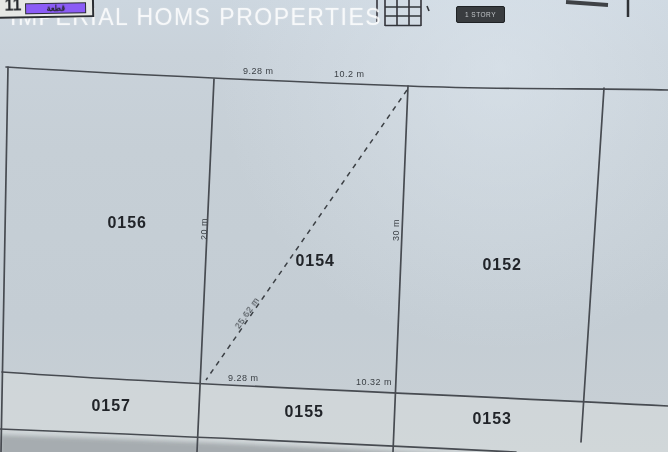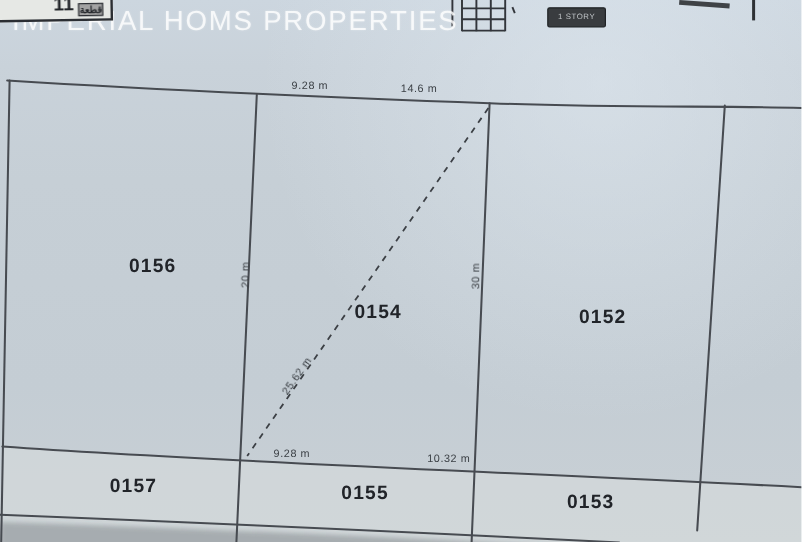--- a/index.html
+++ b/index.html
@@ -24,21 +24,21 @@
   .corner-stamp{
     left:-8px;top:-12px;width:102px;height:30px;
     background:#e6e8e5;border:2px solid #2b2e33;
     display:flex;align-items:flex-end;justify-content:flex-end;
     padding:2px 6px 2px 2px;box-sizing:border-box;
     transform:rotate(-1deg);
   }
   .corner-num{font-size:16px;font-weight:700;margin-right:4px;filter:blur(.3px);}
   .corner-arab{
     font-size:8px;font-weight:700;border:1.5px solid #2b2e33;
-    padding:0 0;background:#a3a3a3;filter:blur(.4px);white-space:nowrap;
+    padding:0 20px;background:#8b5cf6;filter:blur(.4px);white-space:nowrap;
   }
   .story-badge{
     left:456px;top:6px;width:47px;height:15px;
     background:#393c3f;border:1px solid #1f2225;border-radius:2px;
     display:flex;align-items:center;justify-content:center;
     font-size:6.5px;letter-spacing:.5px;color:#c2c6c9;
     filter:blur(.45px);
   }
   .plot-label{
     font-size:16px;font-weight:700;letter-spacing:1px;
@@ -112,20 +112,20 @@
   <div class="abs plot-label" style="left:279px;top:252px;">0154</div>
   <div class="abs plot-label" style="left:466px;top:256px;">0152</div>
   <div class="abs plot-label" style="left:75px;top:397px;">0157</div>
   <div class="abs plot-label" style="left:268px;top:403px;">0155</div>
   <div class="abs plot-label" style="left:456px;top:410px;">0153</div>
 
   <div class="abs gps">
   </div>
 
   <div class="abs dim" style="left:243px;top:66px;">9.28 m</div>
-  <div class="abs dim" style="left:334px;top:69px;">14.6 m</div>
+  <div class="abs dim" style="left:334px;top:69px;">10.2 m</div>
   <div class="abs dim" style="left:228px;top:373px;">9.28 m</div>
   <div class="abs dim" style="left:320px;top:377px;margin-left:36px;">10.32 m</div>
   <div class="abs dim rot" style="left:186px;top:224px;transform:rotate(-90deg);">20 m</div>
   <div class="abs dim rot" style="left:378px;top:225px;transform:rotate(-90deg);">30 m</div>
   <div class="abs dim" style="left:207px;top:308px;width:80px;text-align:center;transform:rotate(-55deg);">25.62 m</div>
 
 </div>
 
 </body></html>

